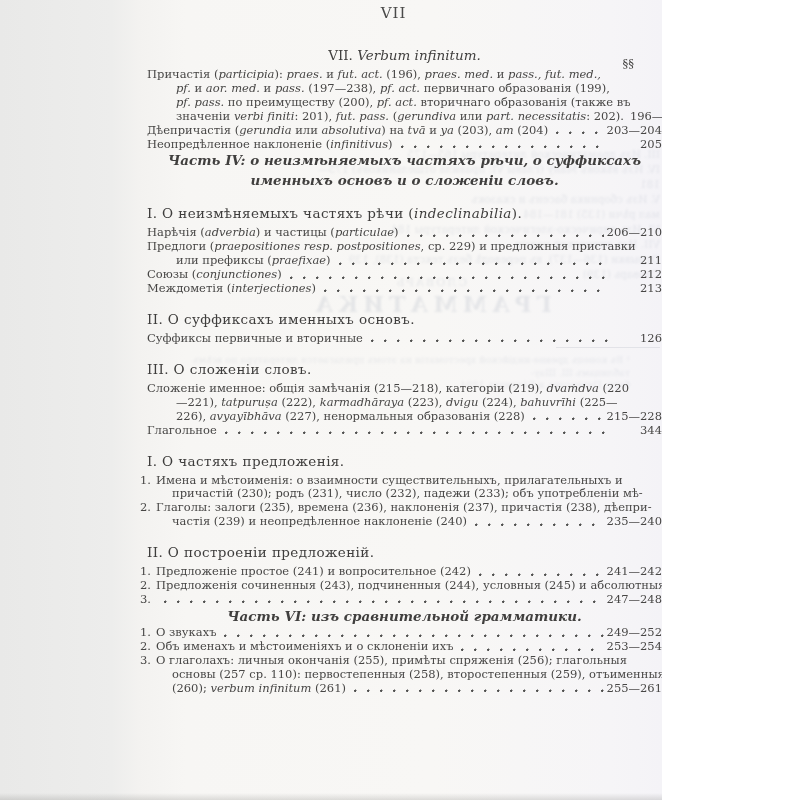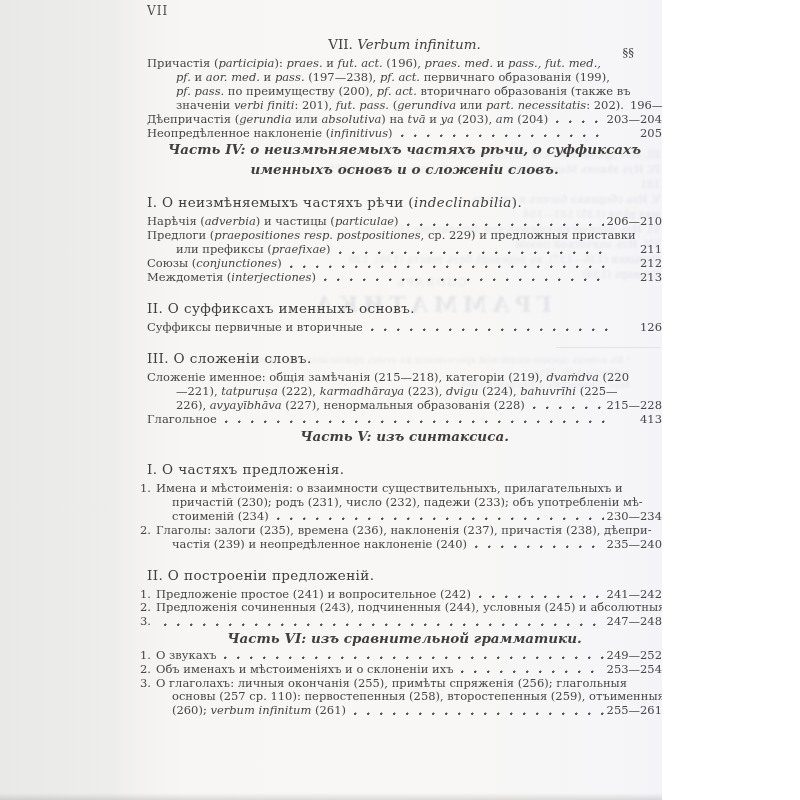--- a/index.html
+++ b/index.html
@@ -14,22 +14,22 @@
   }
   .scan::after {
     content:""; position:absolute; left:0; right:0; bottom:0; height:7px;
     background:linear-gradient(180deg, rgba(0,0,0,0), rgba(90,90,85,.18));
   }
   
   .content {
     position:absolute; left:147px; top:0; width:515px; z-index:2;
     color:#474645; font-size:11.5px;
   }
-  .corner { text-align:left; padding:4px 22px 0 0; font-size:12px; letter-spacing:1px; color:#4a4a49; }
-  .h1 { position:relative; text-align:center; font-size:13.5px; margin:18px 0 5px; color:#403f3e; }
+  .corner { text-align:center; padding:4px 22px 0 0; font-size:15px; letter-spacing:1px; color:#4a4a49; }
+  .h1 { position:relative; text-align:center; font-size:13.5px; margin:25px 0 5px; color:#403f3e; }
   .h1 .mark { position:absolute; right:28px; bottom:-7px; font-size:11.5px; }
   .part { text-align:center; font-style:italic; font-weight:bold; font-size:13.5px;
           line-height:19.5px; color:#403f3e; }
   .h2 { text-align:left; font-size:13.5px; margin:15px 0 5px; letter-spacing:.4px; color:#3e3d3c; }
   .entry { display:flex; align-items:flex-start; line-height:13.9px; white-space:nowrap; }
   .entry .num { flex:none; width:16px; }
   .entry.numbered { margin-left:-7px; }
   .entry.cont { padding-left:29px; }
   .entry.ncont { padding-left:25px; }
   .txt { flex:none; }
@@ -147,37 +147,29 @@
           <span class="txt"><span>—221), </span><span class="seg-i">tatpuruṣa</span><span> (222), </span><span class="seg-i">karmadhāraya</span><span> (223), </span><span class="seg-i">dvigu</span><span> (224), </span><span class="seg-i">bahuvrīhi</span><span> (225—</span></span>
         </div>
         <div class="entry cont">
           <span class="txt"><span>226), </span><span class="seg-i">avyayībhāva</span><span> (227), ненормальныя образованія (228)</span></span>
           <span class="lead"></span>
           <span class="pages">215—228</span>
         </div>
         <div class="entry">
           <span class="txt"><span>Глагольное</span></span>
           <span class="lead"></span>
-          <span class="pages">413</span>
-        </div>
-        <div class="part">
-          <div>Часть V: изъ синтаксиса.</div>
+          <span class="pages">344</span>
         </div>
         <div class="h2"><span>I. О частяхъ предложенія.</span></div>
         <div class="entry numbered">
           <span class="num">1.</span>
           <span class="txt"><span>Имена и мѣстоименія: о взаимности существительныхъ, прилагательныхъ и</span></span>
         </div>
         <div class="entry ncont">
           <span class="txt"><span>причастій (230); родъ (231), число (232), падежи (233); объ употребленіи мѣ-</span></span>
-        </div>
-        <div class="entry ncont">
-          <span class="txt"><span>стоименій (234)</span></span>
-          <span class="lead"></span>
-          <span class="pages">230—234</span>
         </div>
         <div class="entry numbered">
           <span class="num">2.</span>
           <span class="txt"><span>Глаголы: залоги (235), времена (236), наклоненія (237), причастія (238), дѣепри-</span></span>
         </div>
         <div class="entry ncont">
           <span class="txt"><span>частія (239) и неопредѣленное наклоненіе (240)</span></span>
           <span class="lead"></span>
           <span class="pages">235—240</span>
         </div>

